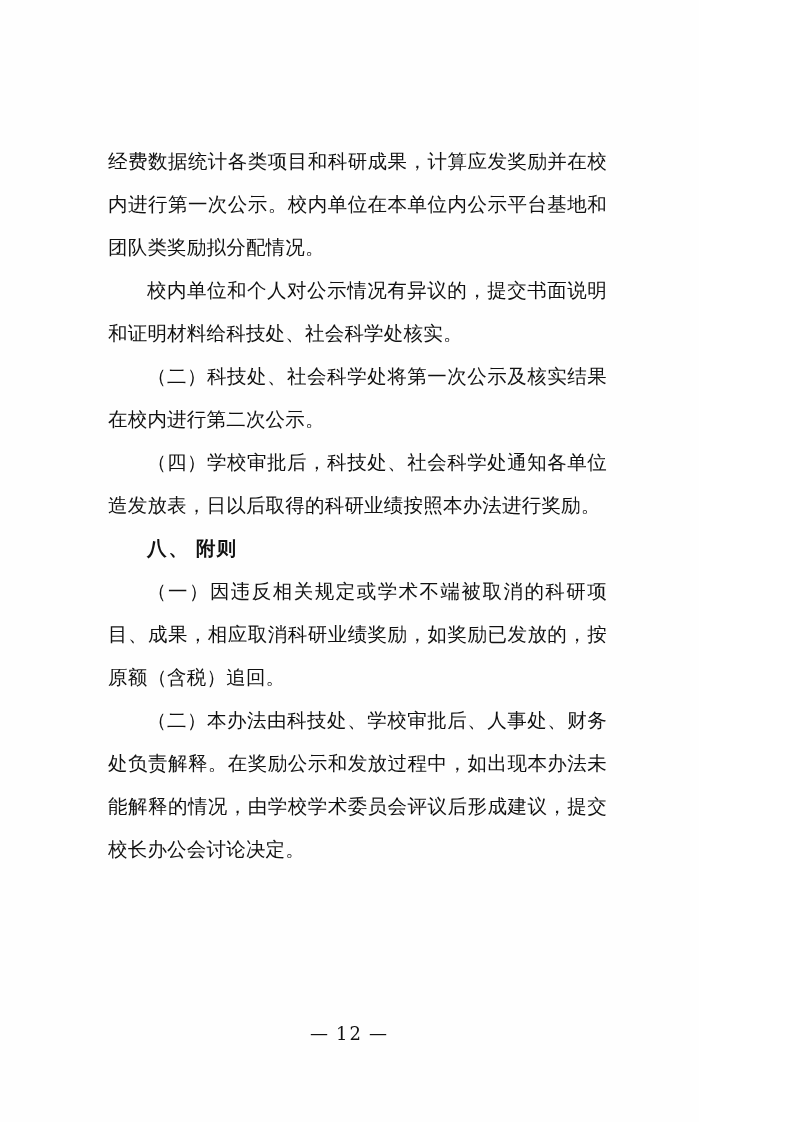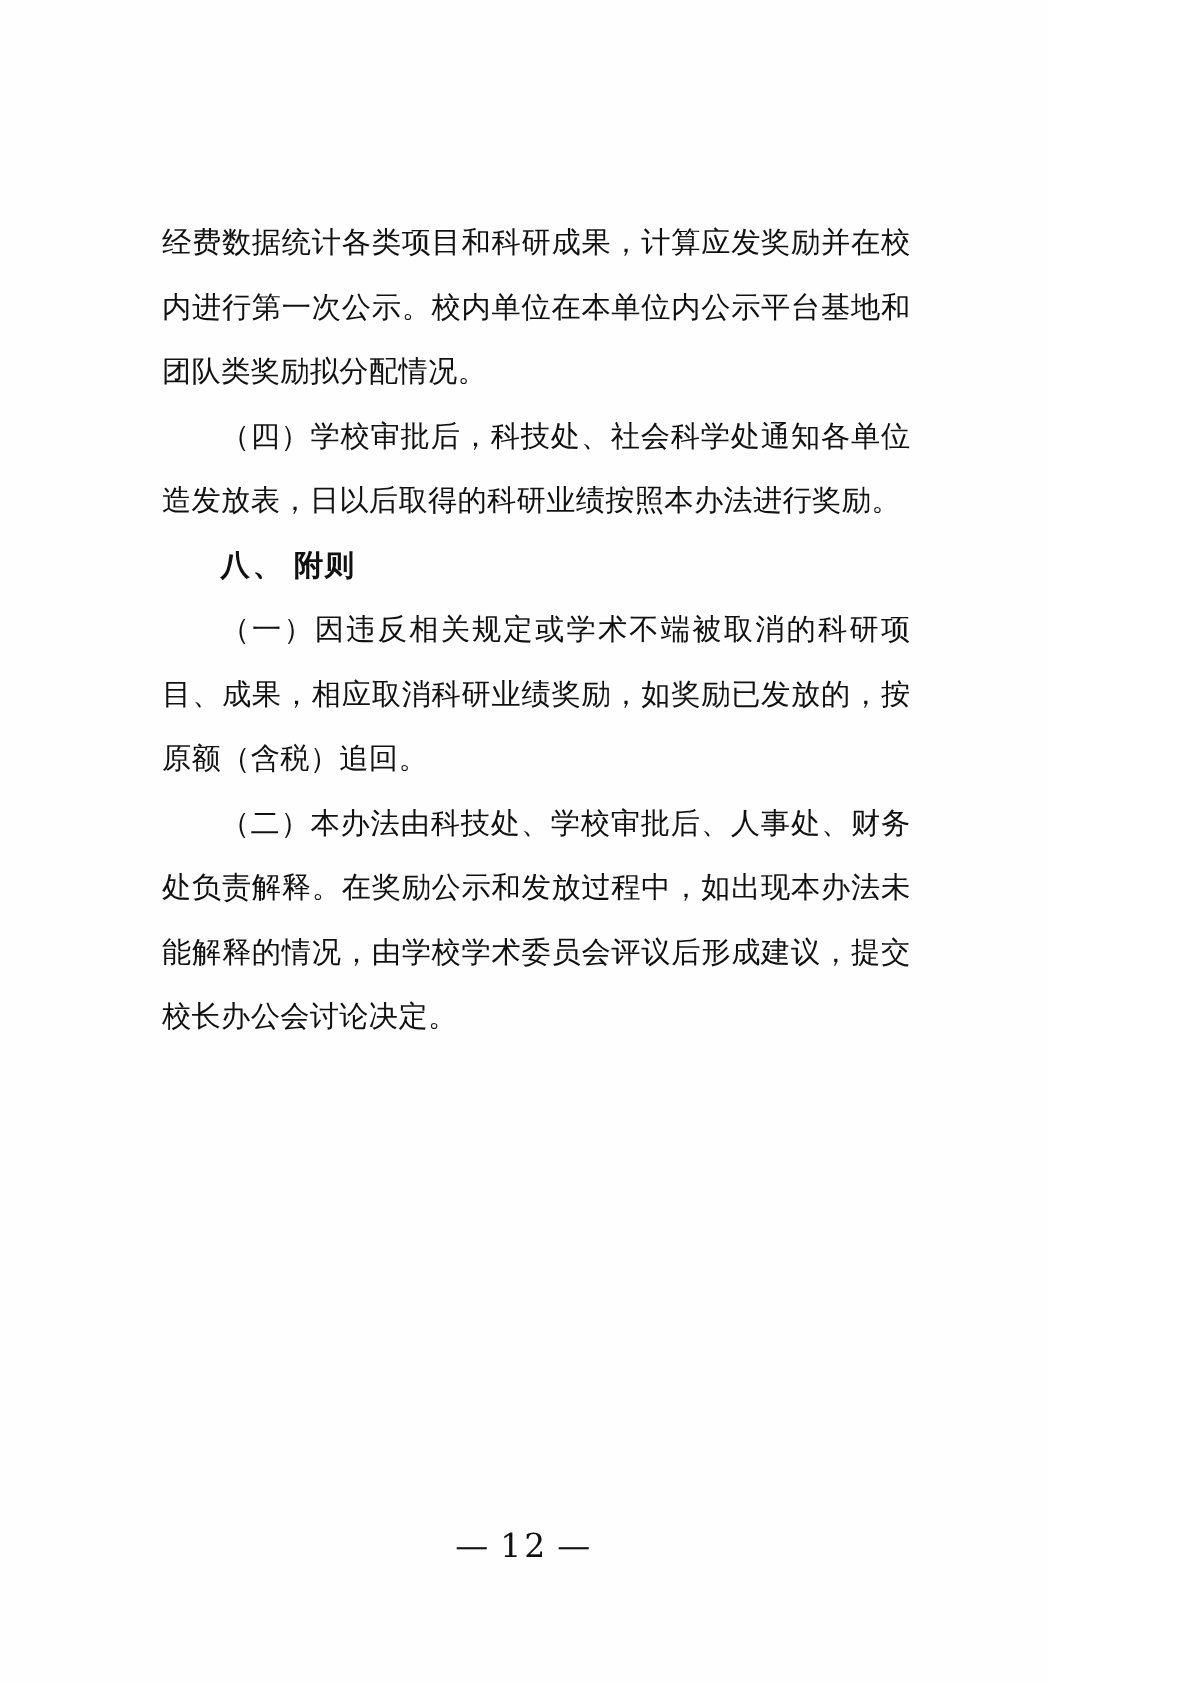--- a/index.html
+++ b/index.html
@@ -48,36 +48,38 @@
   }
   .heading .h-text {
     margin-left: 6px;
   }
   .page-number {
     position: absolute;
     left: 0;
     right: 0;
     bottom: 78px;
     text-align: center;
-    font-size: 22px;
+    font-size: 18px;
     letter-spacing: 2px;
     color: #111;
   }
   .page-number .dash {
     display: inline-block;
     padding: 0 6px;
   }
 </style>
 </head>
 <body>
 
 <div class="page">
   <div class="doc-body">
 
     <p class="para no-indent">经费数据统计各类项目和科研成果，计算应发奖励并在校内进行第一次公示。校内单位在本单位内公示平台基地和团队类奖励拟分配情况。</p>
+    <p class="para">校内单位和个人对公示情况有异议的，提交书面说明和证明材料给科技处、社会科学处核实。</p>
+    <p class="para">（二）科技处、社会科学处将第一次公示及核实结果在校内进行第二次公示。</p>
     <p class="para">（四）学校审批后，科技处、社会科学处通知各单位造发放表，日以后取得的科研业绩按照本办法进行奖励。</p>
 
     <p class="heading"><span class="h-num">八、</span><span class="h-text">附则</span></p>
 
     <p class="para">（一）因违反相关规定或学术不端被取消的科研项目、成果，相应取消科研业绩奖励，如奖励已发放的，按原额（含税）追回。</p>
     <p class="para">（二）本办法由科技处、学校审批后、人事处、财务处负责解释。在奖励公示和发放过程中，如出现本办法未能解释的情况，由学校学术委员会评议后形成建议，提交校长办公会讨论决定。</p>
 
   </div>
 
   <div class="page-number">

